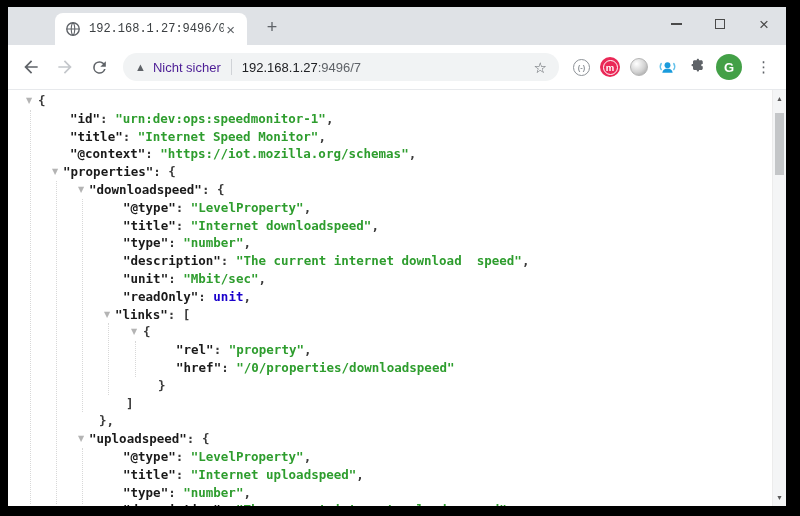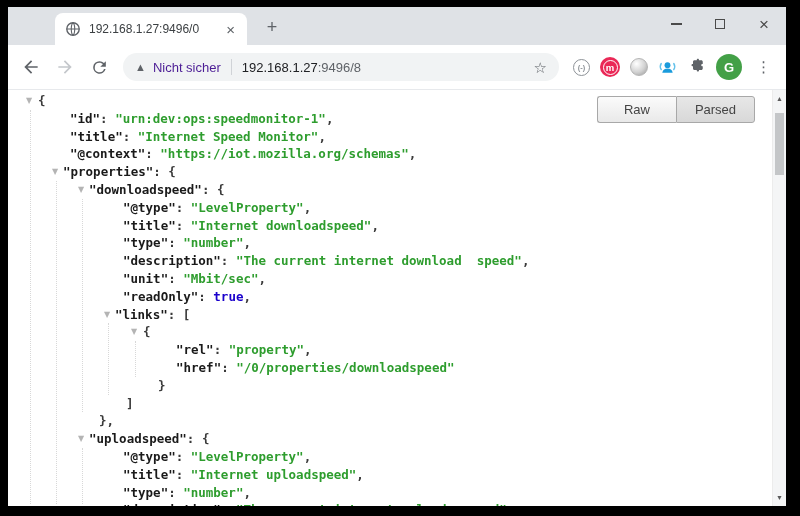--- a/index.html
+++ b/index.html
@@ -5,21 +5,21 @@
   html,body{margin:0;padding:0;}
   body{width:800px;height:516px;background:#000;position:relative;overflow:hidden;
        font-family:"Liberation Sans",sans-serif;-webkit-font-smoothing:antialiased;}
   .window{position:absolute;left:8px;top:7px;width:778px;height:499px;background:#fff;}
 
   
   .tabstrip{height:38px;background:#dfe2e6;position:relative;}
   .tab{position:absolute;left:47px;top:6px;width:192px;height:32px;background:#fff;
        border-radius:8px 8px 0 0;display:flex;align-items:center;padding:0 10px;box-sizing:border-box;}
   .favicon{width:16px;height:16px;margin-right:8px;flex:none;display:flex;}
-  .tab-title{font-size:12px;color:#3c4043;flex:1;white-space:nowrap;overflow:hidden;}
+  .tab-title{font-size:12px;color:#3c4043;flex:1;white-space:nowrap;overflow:hidden;font-family:Liberation Mono, monospace;}
   .tab-close{font-size:15px;color:#5f6368;line-height:15px;padding:0 2px;}
   .newtab{position:absolute;left:252px;top:8px;width:24px;height:24px;display:flex;align-items:center;
           justify-content:center;font-size:18px;color:#5f6368;}
   .win-controls{position:absolute;right:0;top:0;height:34px;display:flex;}
   .win-btn{width:44px;display:flex;align-items:center;justify-content:center;color:#4a4a4a;}
   .glyph-min{width:11px;height:1.5px;background:#4a4a4a;}
   .glyph-max{width:10px;height:10px;border:1.3px solid #4a4a4a;box-sizing:border-box;}
   .glyph-close{font-size:17px;line-height:17px;color:#4a4a4a;}
 
   
@@ -112,21 +112,21 @@
     <div class="nav-btn">
       <svg viewBox="0 0 24 24" width="19" height="19">
         <path d="M17.65 6.35A7.95 7.95 0 0 0 12 4a8 8 0 1 0 7.73 10h-2.08A6 6 0 1 1 12 6c1.66 0 3.14.69 4.22 1.78L13 11h7V4l-2.35 2.35z" fill="#5f6368"></path>
       </svg>
     </div>
     <div class="omnibox">
       <span class="warn">▲</span>
       <span class="sec-text">Nicht sicher</span>
       <span class="omni-sep"></span>
       <span class="url-host">192.168.1.27</span>
-      <span class="url-rest">:9496/8</span>
+      <span class="url-rest">:9496/7</span>
       <span class="omni-spacer"></span>
       <span class="star">☆</span>
     </div>
     <div class="ext-area">
       <span class="ic-circledash">(-)</span>
       <span class="ic-m">
         <span class="ring">m</span>
       </span>
       <span class="ic-ball"></span>
       <span class="ic-svg">
@@ -140,44 +140,40 @@
         <svg viewBox="0 0 24 24" width="18" height="18">
           <path d="M20.5 11c-.83 0-1.5-.67-1.5-1.5S19.67 8 20.5 8c.17 0 .33.03.5.08V5c0-1.1-.9-2-2-2h-3.08c.05-.16.08-.33.08-.5C16 1.67 15.33 1 14.5 1S13 1.67 13 2.5c0 .17.03.34.08.5H10c-1.1 0-2 .9-2 2v3.08C7.84 8.03 7.67 8 7.5 8 6.67 8 6 8.67 6 9.5S6.67 11 7.5 11c.17 0 .34-.03.5-.08V14c0 1.1.9 2 2 2h3.08c-.05.16-.08.33-.08.5 0 .83.67 1.5 1.5 1.5s1.5-.67 1.5-1.5c0-.17-.03-.34-.08-.5H19c1.1 0 2-.9 2-2v-3.08c-.16.05-.33.08-.5.08z" fill="#5f6368"></path>
         </svg>
       </span>
       <span class="avatar">G</span>
       <span class="dots">⋮</span>
     </div>
   </div>
 
   <div class="content">
-    <div class="toggle">
-      <div class="tg-btn tg-raw">Raw</div>
-      <div class="tg-btn tg-parsed">Parsed</div>
-    </div>
 
     <div id="json-area">
         <div class="guide" style="left: 22px; top: 20px; height: 394px;"></div>
         <div class="guide" style="left: 48px; top: 91px; height: 323px;"></div>
         <div class="guide" style="left: 74px; top: 109px; height: 213px;"></div>
         <div class="guide" style="left: 100px; top: 233px; height: 72px;"></div>
         <div class="guide" style="left: 127px; top: 251px; height: 36px;"></div>
         <div class="guide" style="left: 74px; top: 358px; height: 56px;"></div>
         <div class="jline" style="padding-left: 30px;"><span class="tri" style="left: 18px;">▼</span><span class="tk-p">{</span></div>
         <div class="jline" style="padding-left: 62px;"><span class="tk-k">"id"</span><span class="tk-p">: </span><span class="tk-s">"urn:dev:ops:speedmonitor-1"</span><span class="tk-p">,</span></div>
         <div class="jline" style="padding-left: 62px;"><span class="tk-k">"title"</span><span class="tk-p">: </span><span class="tk-s">"Internet Speed Monitor"</span><span class="tk-p">,</span></div>
         <div class="jline" style="padding-left: 62px;"><span class="tk-k">"@context"</span><span class="tk-p">: </span><span class="tk-s">"https://iot.mozilla.org/schemas"</span><span class="tk-p">,</span></div>
         <div class="jline" style="padding-left: 55px;"><span class="tri" style="left: 44px;">▼</span><span class="tk-k">"properties"</span><span class="tk-p">: {</span></div>
         <div class="jline" style="padding-left: 81px;"><span class="tri" style="left: 70px;">▼</span><span class="tk-k">"downloadspeed"</span><span class="tk-p">: {</span></div>
         <div class="jline" style="padding-left: 115px;"><span class="tk-k">"@type"</span><span class="tk-p">: </span><span class="tk-s">"LevelProperty"</span><span class="tk-p">,</span></div>
         <div class="jline" style="padding-left: 115px;"><span class="tk-k">"title"</span><span class="tk-p">: </span><span class="tk-s">"Internet downloadspeed"</span><span class="tk-p">,</span></div>
         <div class="jline" style="padding-left: 115px;"><span class="tk-k">"type"</span><span class="tk-p">: </span><span class="tk-s">"number"</span><span class="tk-p">,</span></div>
         <div class="jline" style="padding-left: 115px;"><span class="tk-k">"description"</span><span class="tk-p">: </span><span class="tk-s">"The current internet download  speed"</span><span class="tk-p">,</span></div>
         <div class="jline" style="padding-left: 115px;"><span class="tk-k">"unit"</span><span class="tk-p">: </span><span class="tk-s">"Mbit/sec"</span><span class="tk-p">,</span></div>
-        <div class="jline" style="padding-left: 115px;"><span class="tk-k">"readOnly"</span><span class="tk-p">: </span><span class="tk-b">true</span><span class="tk-p">,</span></div>
+        <div class="jline" style="padding-left: 115px;"><span class="tk-k">"readOnly"</span><span class="tk-p">: </span><span class="tk-b">unit</span><span class="tk-p">,</span></div>
         <div class="jline" style="padding-left: 107px;"><span class="tri" style="left: 96px;">▼</span><span class="tk-k">"links"</span><span class="tk-p">: [</span></div>
         <div class="jline" style="padding-left: 135px;"><span class="tri" style="left: 123px;">▼</span><span class="tk-p">{</span></div>
         <div class="jline" style="padding-left: 168px;"><span class="tk-k">"rel"</span><span class="tk-p">: </span><span class="tk-s">"property"</span><span class="tk-p">,</span></div>
         <div class="jline" style="padding-left: 168px;"><span class="tk-k">"href"</span><span class="tk-p">: </span><span class="tk-s">"/0/properties/downloadspeed"</span></div>
         <div class="jline" style="padding-left: 150px;"><span class="tk-p">}</span></div>
         <div class="jline" style="padding-left: 118px;"><span class="tk-p">]</span></div>
         <div class="jline" style="padding-left: 91px;"><span class="tk-p">},</span></div>
         <div class="jline" style="padding-left: 81px;"><span class="tri" style="left: 70px;">▼</span><span class="tk-k">"uploadspeed"</span><span class="tk-p">: {</span></div>
         <div class="jline" style="padding-left: 115px;"><span class="tk-k">"@type"</span><span class="tk-p">: </span><span class="tk-s">"LevelProperty"</span><span class="tk-p">,</span></div>
         <div class="jline" style="padding-left: 115px;"><span class="tk-k">"title"</span><span class="tk-p">: </span><span class="tk-s">"Internet uploadspeed"</span><span class="tk-p">,</span></div>

